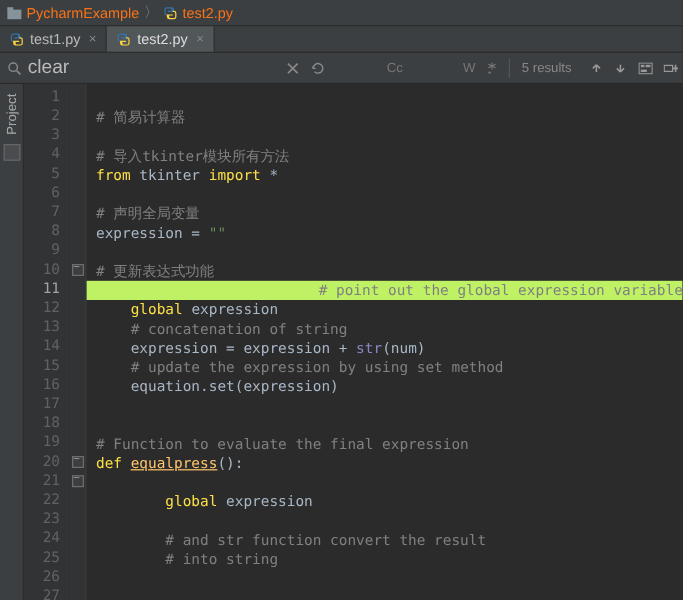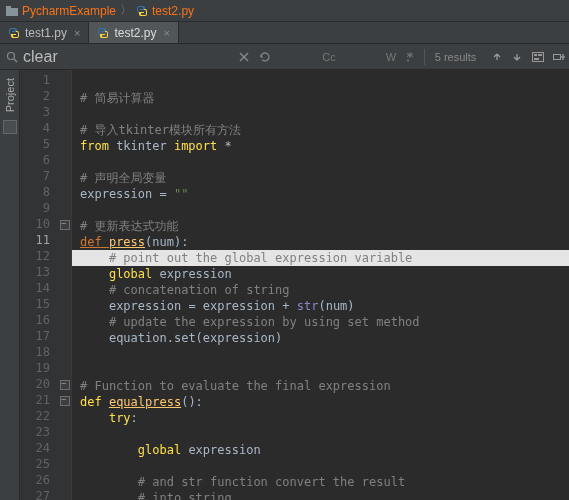--- a/index.html
+++ b/index.html
@@ -39,21 +39,21 @@
   .editor { flex: 1; display: flex; overflow: hidden; background: #2b2b2b; font-family: "Consolas","Menlo","DejaVu Sans Mono",monospace; font-size: 12px; }
   .gutter { width: 38px; background: #313335; color: #606366; text-align: right; padding-top: 2px; }
   .gutter .ln { height: 16px; line-height: 16px; padding-right: 8px; }
   .gutter .ln.cur { color: #a4a3a3; }
   .foldg { width: 14px; background: #313335; border-right: 1px solid #3a3a3a; padding-top: 2px; }
   .foldg .fr { height: 16px; position: relative; }
   .foldg .fm::before { content: ""; position: absolute; left: 2px; top: 4px; width: 8px; height: 8px; border: 1px solid #6e6e6e; background: #3c3f41; }
   .foldg .fm::after { content: "−"; position: absolute; left: 3px; top: 2px; font-size: 9px; color: #999; line-height: 10px; }
   .code { flex: 1; padding-top: 20px; overflow: hidden; }
   .cl { height: 16px; line-height: 16px; white-space: pre; padding-left: 8px; }
-  .cl.hl { background: #e5e5e5; }
+  .cl.hl { background: #bef264; text-align: right; }
   .c-comment { color: #808080; }
   .c-kw { color: #fde047; }
   .c-fn-u { color: #ffc66d; text-decoration: underline; }
   .c-str { color: #6a8759; }
   .c-builtin { color: #8888c6; }
   .c-text { color: #a9b7c6; }
   .c-def-u { color: #cc7832; text-decoration: underline; }
 
   svg { display: block; }
 </style>
@@ -234,32 +234,30 @@
     <div class="code" id="code">
           <div class="cl"><span class="c-comment"># 简易计算器</span></div>
           <div class="cl"></div>
           <div class="cl"><span class="c-comment"># 导入tkinter模块所有方法</span></div>
           <div class="cl"><span class="c-kw">from </span><span class="c-text">tkinter </span><span class="c-kw">import </span><span class="c-text">*</span></div>
           <div class="cl"></div>
           <div class="cl"><span class="c-comment"># 声明全局变量</span></div>
           <div class="cl"><span class="c-text">expression = </span><span class="c-str">""</span></div>
           <div class="cl"></div>
           <div class="cl"><span class="c-comment"># 更新表达式功能</span></div>
-          <div class="cl"><span class="c-def-u">def </span><span class="c-fn-u">press</span><span class="c-text">(num):</span></div>
           <div class="cl hl">    <span class="c-comment"># point out the global expression variable</span></div>
           <div class="cl">    <span class="c-kw">global </span><span class="c-text">expression</span></div>
           <div class="cl">    <span class="c-comment"># concatenation of string</span></div>
           <div class="cl">    <span class="c-text">expression = expression + </span><span class="c-builtin">str</span><span class="c-text">(num)</span></div>
           <div class="cl">    <span class="c-comment"># update the expression by using set method</span></div>
           <div class="cl">    <span class="c-text">equation.set(expression)</span></div>
           <div class="cl"></div>
           <div class="cl"></div>
           <div class="cl"><span class="c-comment"># Function to evaluate the final expression</span></div>
           <div class="cl"><span class="c-kw">def </span><span class="c-fn-u">equalpress</span><span class="c-text">():</span></div>
-          <div class="cl">    <span class="c-kw">try</span><span class="c-text">:</span></div>
           <div class="cl"></div>
           <div class="cl">        <span class="c-kw">global </span><span class="c-text">expression</span></div>
           <div class="cl"></div>
           <div class="cl">        <span class="c-comment"># and str function convert the result</span></div>
           <div class="cl">        <span class="c-comment"># into string</span></div>
         </div>
   </div>
 </div>
 
 </div>

